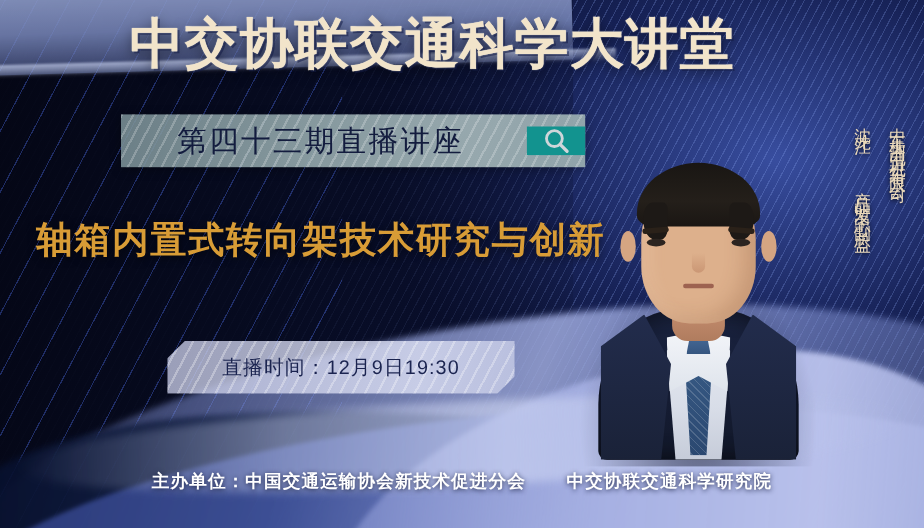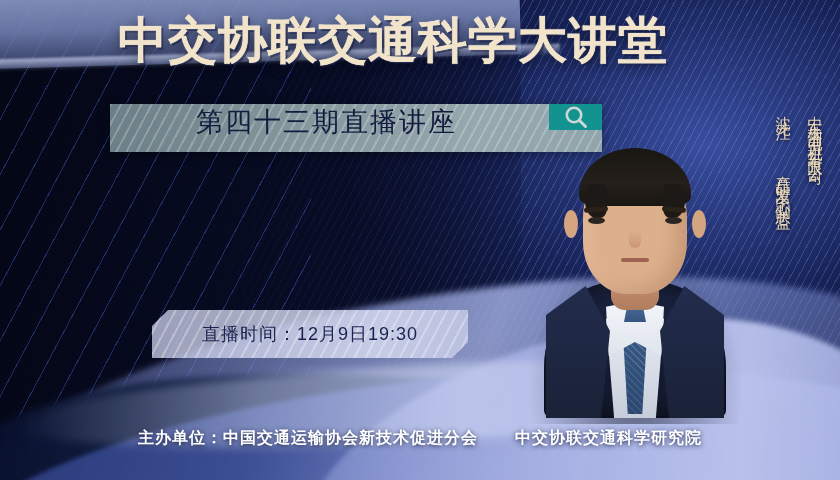--- a/index.html
+++ b/index.html
@@ -114,22 +114,22 @@
     text-shadow:
        0 0 1px #fff8ea,
        2px 2px 0 rgba(20,28,70,.55),
        0 4px 12px rgba(0,0,0,.5);
     white-space:nowrap;
   }
 
   
   .sub-bar {
     position:absolute; left:110px; top:104px;
-    width:492px; height:48px;
-    display:flex; align-items:flex-start;
+    width:422px; height:48px;
+    display:flex; align-items:center;
     background:linear-gradient(100deg, rgba(124,146,152,.86) 0%, rgba(144,164,168,.92) 40%, rgba(158,176,180,.95) 75%, rgba(150,170,174,.95) 100%);
     box-shadow:0 2px 10px rgba(0,0,0,.35);
   }
   .sub-bar-stripes {
     position:absolute; inset:0;
     background:repeating-linear-gradient(118deg,
       rgba(255,255,255,.22) 0px, rgba(255,255,255,.22) 2px,
       rgba(255,255,255,0) 2px, rgba(255,255,255,0) 9px);
     pointer-events:none;
   }
@@ -341,20 +341,21 @@
     <div class="sub-bar-stripes"></div>
     <div class="sub-text">第四十三期直播讲座</div>
     <div class="sub-icon-box">
       <svg width="26" height="26" viewBox="0 0 26 26" aria-hidden="true">
         <circle cx="11" cy="11" r="7.2" fill="none" stroke="#cfd6da" stroke-width="2.6"></circle>
         <line x1="16.2" y1="16.2" x2="22.5" y2="22.5" stroke="#cfd6da" stroke-width="3" stroke-linecap="round"></line>
       </svg>
     </div>
   </div>
 
+  <div class="topic">轴箱内置式转向架技术研究与创新</div>
 
   <div class="time-pill">
     <div class="time-pill-stripes"></div>
     <div class="time-text">直播时间：12月9日19:30</div>
   </div>
 
   <div class="speaker">
     <div class="sp-shadow"></div>
     <div class="sp-body"></div>
     <div class="sp-shirt"></div>

